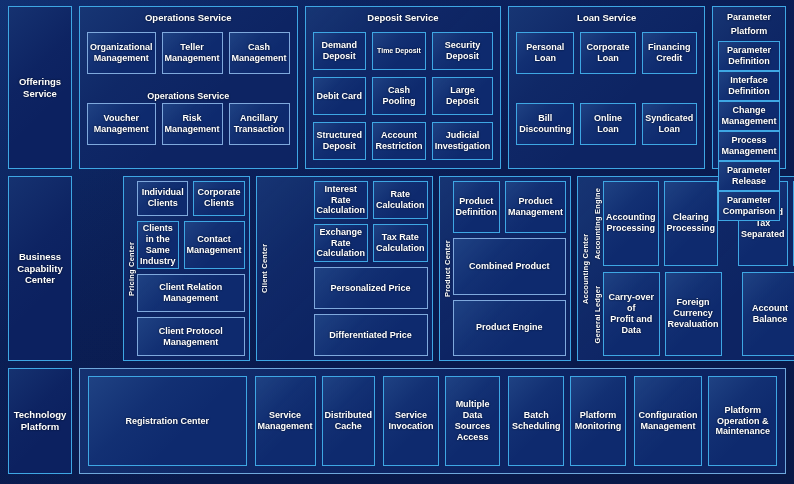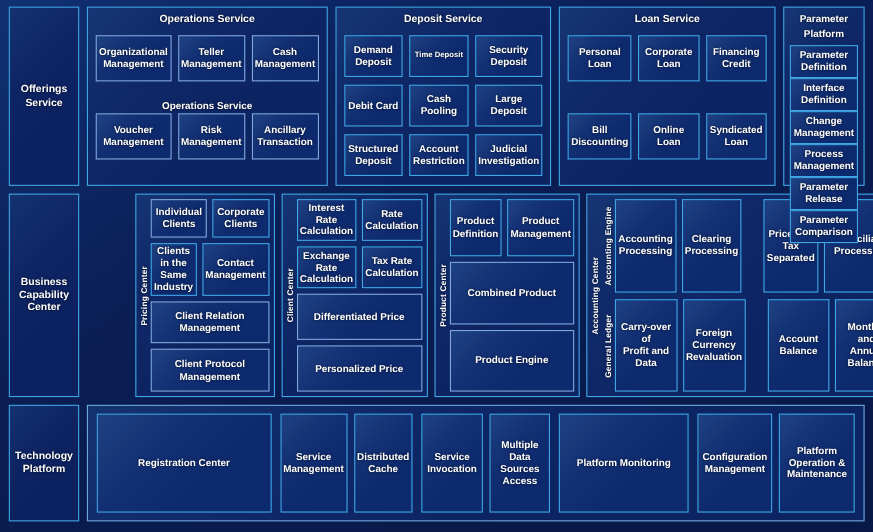--- a/index.html
+++ b/index.html
@@ -191,21 +191,21 @@
     display: flex;
     flex-direction: column;
     gap: 5px;
   }
 
   .cap-pair { display: flex; gap: 5px; flex: 1; }
   .cap-pair > .box { flex: 1; }
   .cap-body > .box { flex: 1; }
 
   .cap-pricing { flex: 1.48; }
-  .cap-client  { flex: 1.16; }
+  .cap-client  { flex: 1.16; gap: 44px; }
   .cap-product { flex: 1.16; }
   .cap-acct    { flex: 1.30; }
 
   
   .acct-inner { flex: 1; display: flex; flex-direction: column; gap: 6px; }
   .acct-group { flex: 1; display: flex; }
   .acct-group-body { flex: 1; display: flex; flex-direction: row; gap: 20px; }
 
   
   .row3 { display: flex; gap: 7px; flex: 1; }
@@ -351,22 +351,22 @@
 Calculation</div>
             <div class="box">Rate
 Calculation</div>
           </div>
           <div class="cap-pair">
             <div class="box">Exchange Rate
 Calculation</div>
             <div class="box">Tax Rate
 Calculation</div>
           </div>
+          <div class="box soft">Personalized Price</div>
           <div class="box soft">Differentiated Price</div>
-          <div class="box soft">Personalized Price</div>
         </div>
       </div>
 
       <div class="cap cap-product">
         <div class="vlabel">Product Center</div>
         <div class="cap-body">
           <div class="cap-pair">
             <div class="box">Product
 Definition</div>
             <div class="box">Product
@@ -437,20 +437,21 @@
         <div class="box">Service Management</div>
         <div class="box">Distributed Cache</div>
       </div>
 
       <div class="tech-col">
         <div class="box">Service Invocation</div>
         <div class="box">Multiple Data Sources Access</div>
       </div>
 
       <div class="tech-col">
+        <div class="box">Batch Scheduling</div>
         <div class="box">Platform Monitoring</div>
       </div>
 
       <div class="tech-col wide">
         <div class="box">Configuration Management</div>
         <div class="box">Platform Operation &amp; Maintenance</div>
       </div>
     </div>
 
   </div>

